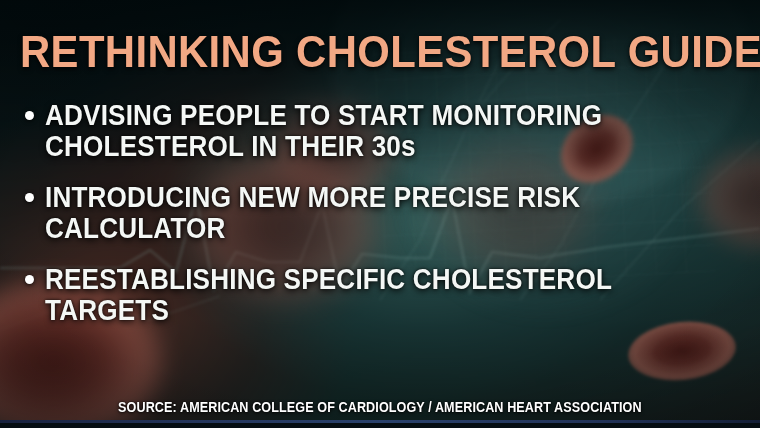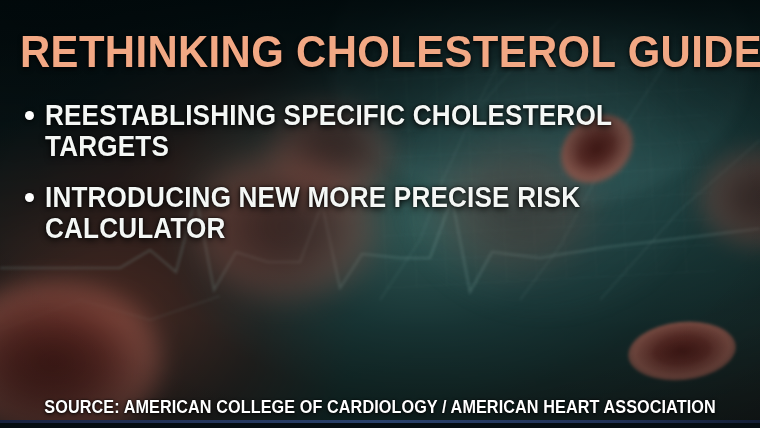--- a/index.html
+++ b/index.html
@@ -157,21 +157,21 @@
     white-space: pre-line;
   }
 
   #source-line {
     position: absolute;
     left: 0;
     right: 0;
     top: 399px;
     text-align: center;
     color: #ffffff;
-    font-size: 18px;
+    font-size: 14px;
     line-height: 17px;
     font-weight: bold;
     letter-spacing: 0.1px;
     text-shadow: 0 1px 4px rgba(0,0,0,0.95), 0 0 2px rgba(0,0,0,0.8);
   }
   #source-line .src-inner {
     display: inline-block;
     transform: scaleX(0.90);
     transform-origin: center;
     white-space: nowrap;
@@ -223,26 +223,31 @@
     <div class="bg-vignette"></div>
   </div>
 
   <div class="content">
 
     <div id="page-title">RETHINKING CHOLESTEROL GUIDELINES</div>
 
     <ul id="bullet-list">
       <li class="bullet-item">
         <span class="bullet-dot"></span>
-        <span class="bullet-text">REESTABLISHING SPECIFIC CHOLESTEROL TARGETS</span>
+        <span class="bullet-text">ADVISING PEOPLE TO START MONITORING
+CHOLESTEROL IN THEIR 30s</span>
       </li>
       <li class="bullet-item">
         <span class="bullet-dot"></span>
         <span class="bullet-text">INTRODUCING NEW MORE PRECISE RISK CALCULATOR</span>
       </li>
+      <li class="bullet-item">
+        <span class="bullet-dot"></span>
+        <span class="bullet-text">REESTABLISHING SPECIFIC CHOLESTEROL TARGETS</span>
+      </li>
     </ul>
 
     <div id="source-line">
       <span class="src-inner">SOURCE: AMERICAN COLLEGE OF CARDIOLOGY / AMERICAN HEART ASSOCIATION</span>
     </div>
 
     <div id="bottom-rule"></div>
     <div id="bottom-fill"></div>
   </div>
 

